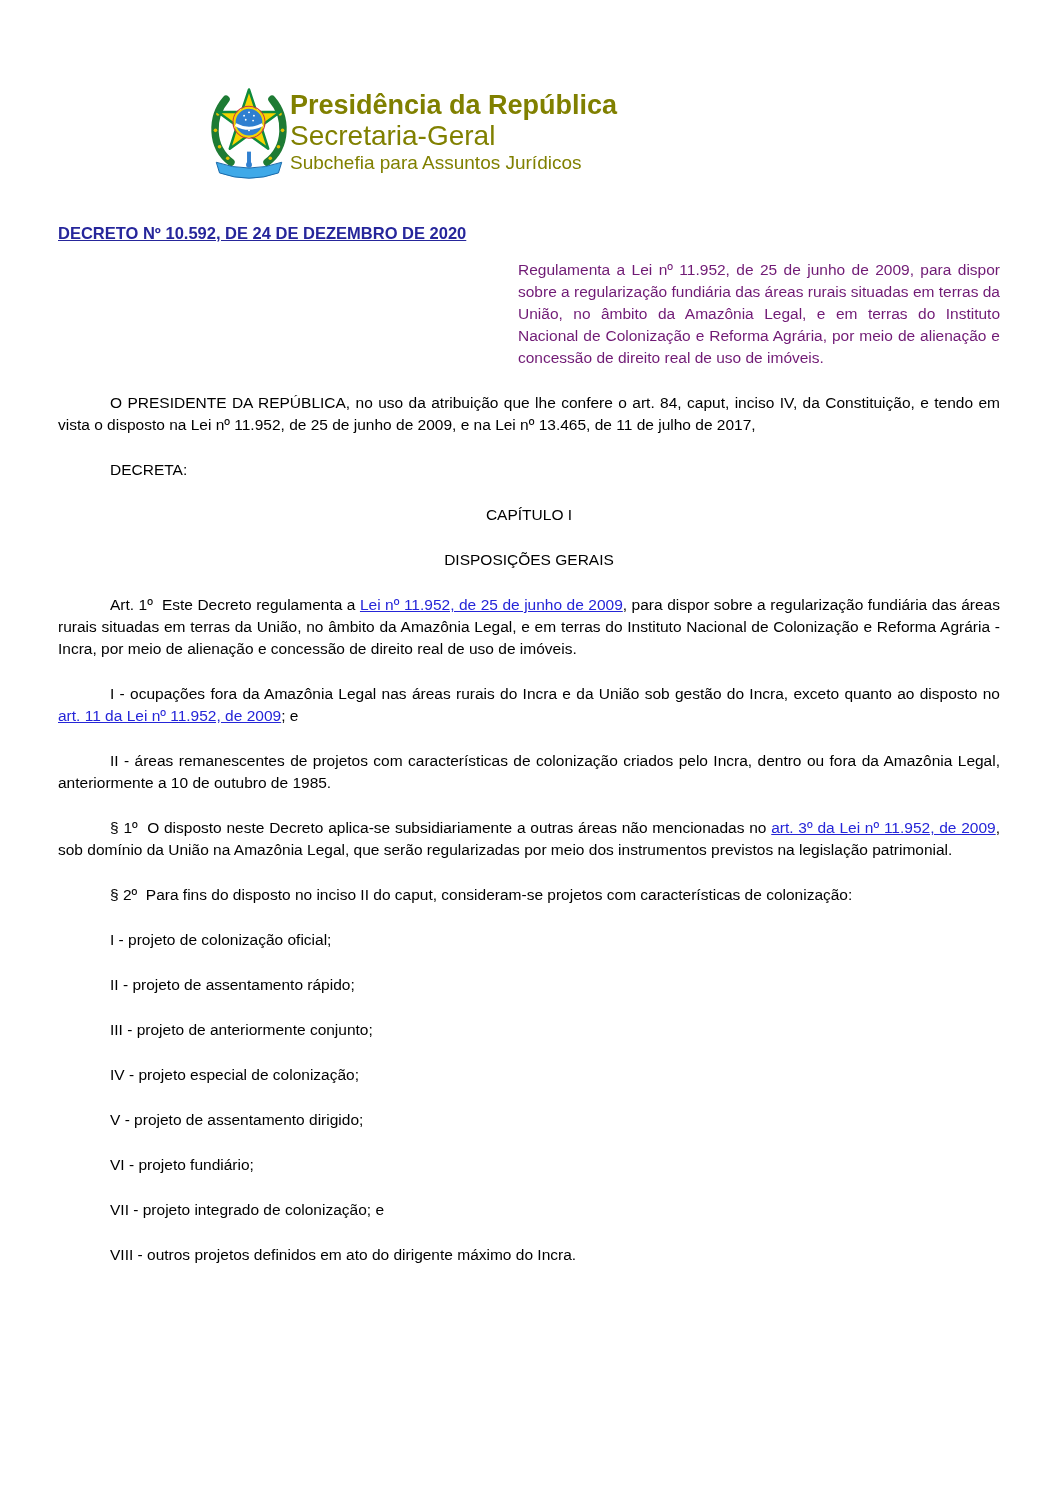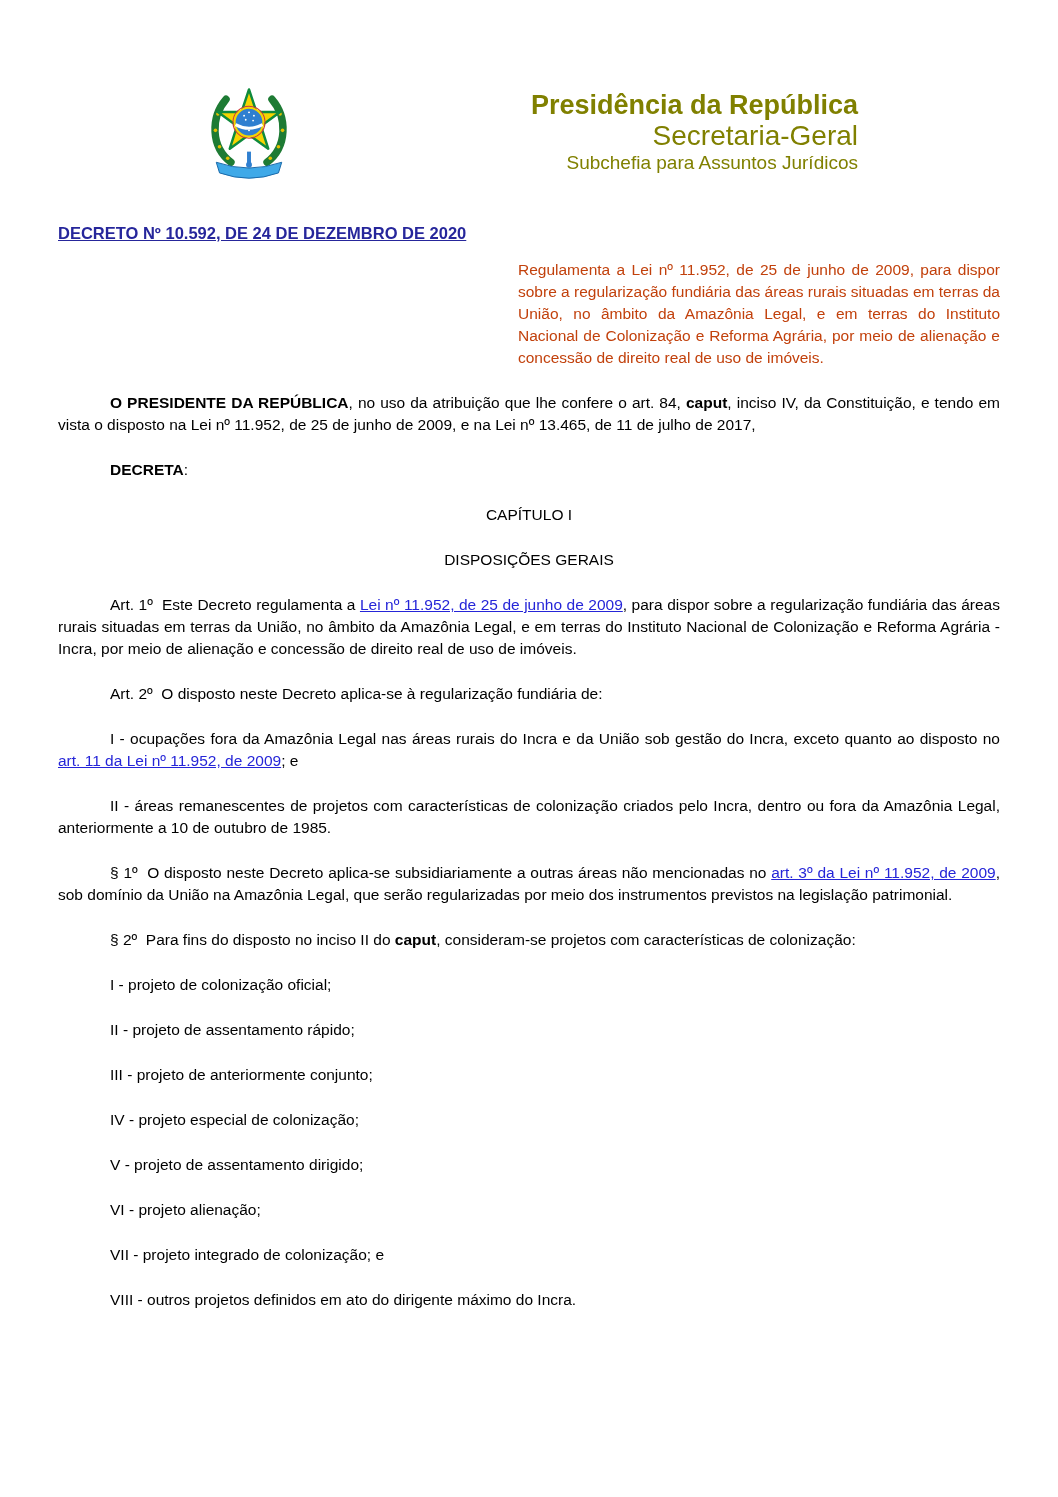--- a/index.html
+++ b/index.html
@@ -8,48 +8,48 @@
     font-family: "Liberation Sans", sans-serif;
     color: #000000;
     position: relative;
     overflow: hidden;
   }
   .page { padding: 78px 58px 0 58px; }
 
   
   .header { display: flex; align-items: center; margin-left: 150px; width: 650px; }
   .coat { flex: 0 0 auto; }
-  .header-text { flex: 1 1 auto; text-align: right; color: #808000; }
+  .header-text { flex: 1 1 auto; text-align: left; color: #808000; }
   .header-text .h1 { font-size: 27px; font-weight: bold; line-height: 33px; }
   .header-text .h2 { font-size: 28px; font-weight: normal; line-height: 28px; }
   .header-text .h3 { font-size: 19px; font-weight: normal; line-height: 25px; }
 
   
   .doc-title { text-align: left; margin-top: 38px; }
   .title-link {
     color: #26269b; font-weight: bold; font-size: 16.5px;
     text-decoration: underline; cursor: pointer;
   }
 
   
   .ementa {
     margin: 16px 0 0 460px; width: 482px;
-    color: #c2410c; font-size: 15.5px; line-height: 22px;
+    color: #701a75; font-size: 15.5px; line-height: 22px;
     text-align: justify;
   }
 
   
   .doc-body { margin-top: 10px; }
   .para {
     margin: 23px 0 0 0;
     font-size: 15.5px; line-height: 22px;
     text-align: justify; text-indent: 52px;
   }
   .para.center { text-align: center; text-indent: 0; }
-  .para b { font-weight: bold; margin-top: 20px; }
+  .para b { font-weight: normal; margin-top: 20px; }
   .law-link { color: #2525d8; cursor: pointer; }
 </style>
 </head>
 <body>
 
 <div class="page">
 
   <div class="header">
     <svg class="coat" width="82" height="108" viewBox="0 0 100 132" xmlns="http://www.w3.org/2000/svg">
 
@@ -93,28 +93,27 @@
   </div>
 
   <p class="ementa">Regulamenta a Lei nº 11.952, de 25 de junho de 2009, para dispor sobre a regularização fundiária das áreas rurais situadas em terras da União, no âmbito da Amazônia Legal, e em terras do Instituto Nacional de Colonização e Reforma Agrária, por meio de alienação e concessão de direito real de uso de imóveis.</p>
 
   <div class="doc-body">
       <p class="para"><b>O PRESIDENTE DA REPÚBLICA</b><span>, no uso da atribuição que lhe confere o art. 84, </span><b>caput</b><span>, inciso IV, da Constituição, e tendo em vista o disposto na Lei nº 11.952, de 25 de junho de 2009, e na Lei nº 13.465, de 11 de julho de 2017,</span></p>
       <p class="para"><b>DECRETA</b><span>:</span></p>
       <p class="para center"><span>CAPÍTULO I</span></p>
       <p class="para center"><span>DISPOSIÇÕES GERAIS</span></p>
       <p class="para"><span>Art. 1º&nbsp; Este Decreto regulamenta a </span><a href="#" class="law-link">Lei nº 11.952, de 25 de junho de 2009</a><span>, para dispor sobre a regularização fundiária das áreas rurais situadas em terras da União, no âmbito da Amazônia Legal, e em terras do Instituto Nacional de Colonização e Reforma Agrária - Incra, por meio de alienação e concessão de direito real de uso de imóveis.</span></p>
-      <p class="para"><span>Art. 2º&nbsp; O disposto neste Decreto aplica-se à regularização fundiária de:</span></p>
       <p class="para"><span>I - ocupações fora da Amazônia Legal nas áreas rurais do Incra e da União sob gestão do Incra, exceto quanto ao disposto no </span><a href="#" class="law-link">art. 11 da Lei nº 11.952, de 2009</a><span>; e</span></p>
       <p class="para"><span>II - áreas remanescentes de projetos com características de colonização criados pelo Incra, dentro ou fora da Amazônia Legal, anteriormente a 10 de outubro de 1985.</span></p>
       <p class="para"><span>§ 1º&nbsp; O disposto neste Decreto aplica-se subsidiariamente a outras áreas não mencionadas no </span><a href="#" class="law-link">art. 3º da Lei nº 11.952, de 2009</a><span>, sob domínio da União na Amazônia Legal, que serão regularizadas por meio dos instrumentos previstos na legislação patrimonial.</span></p>
       <p class="para"><span>§ 2º&nbsp; Para fins do disposto no inciso II do </span><b>caput</b><span>, consideram-se projetos com características de colonização:</span></p>
       <p class="para"><span>I - projeto de colonização oficial;</span></p>
       <p class="para"><span>II - projeto de assentamento rápido;</span></p>
       <p class="para"><span>III - projeto de anteriormente conjunto;</span></p>
       <p class="para"><span>IV - projeto especial de colonização;</span></p>
       <p class="para"><span>V - projeto de assentamento dirigido;</span></p>
-      <p class="para"><span>VI - projeto alienação;</span></p>
+      <p class="para"><span>VI - projeto fundiário;</span></p>
       <p class="para"><span>VII - projeto integrado de colonização; e</span></p>
       <p class="para"><span>VIII - outros projetos definidos em ato do dirigente máximo do Incra.</span></p>
     </div>
 
 </div>
 
 </body></html>

